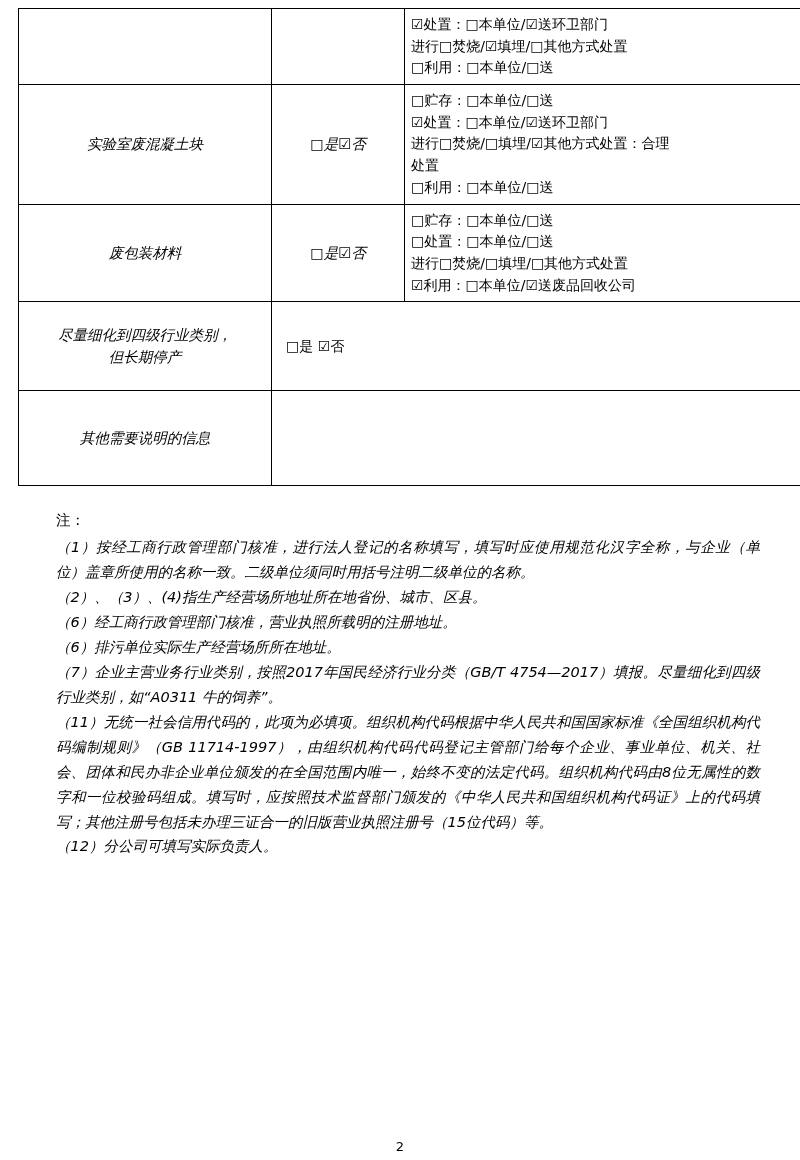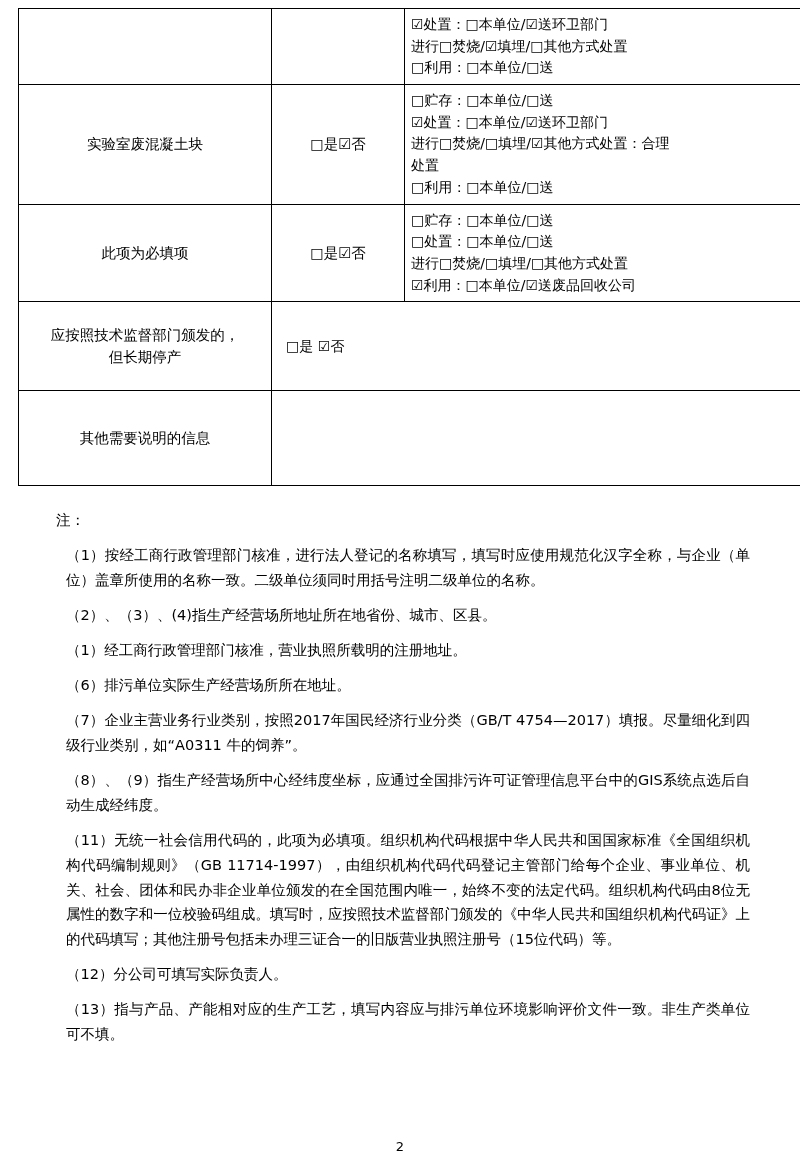--- a/index.html
+++ b/index.html
@@ -33,25 +33,27 @@
   }
   table.form td {
     border: 1px solid #000;
     vertical-align: middle;
     padding: 5px 6px;
     line-height: 1.55;
   }
   td.label {
     text-align: center;
     width: 240px;
+    font-style: italic;
   }
   td.yn {
     text-align: center;
     width: 120px;
     white-space: nowrap;
+    font-style: italic;
   }
   td.opts {
     width: 404px;
     text-align: left;
   }
   .opts div {
     white-space: nowrap;
   }
   .cb {
     font-family: "DejaVu Sans", sans-serif;
@@ -74,21 +76,22 @@
     text-align: justify;
   }
   .notes .note-title {
     margin-bottom: 2px;
   }
   .notes p {
     margin: 0;
     text-indent: 0;
   }
   .notes p.item {
-    margin: 10px;
+    margin: 0;
+    font-style: italic;
   }
 
   .page-number {
     position: absolute;
     bottom: 14px;
     left: 0;
     width: 800px;
     text-align: center;
     font-size: 13px;
   }
@@ -116,56 +119,54 @@
         <td class="opts">
           <div class="cb">□贮存：□本单位/□送</div>
           <div class="cb">☑处置：□本单位/☑送环卫部门</div>
           <div class="cb">进行□焚烧/□填埋/☑其他方式处置：合理</div>
           <div class="cb">处置</div>
           <div class="cb">□利用：□本单位/□送</div>
         </td>
       </tr>
 
       <tr>
-        <td class="label">此项为必填项</td>
+        <td class="label">废包装材料</td>
         <td class="yn">□是☑否</td>
         <td class="opts">
           <div class="cb">□贮存：□本单位/□送</div>
           <div class="cb">□处置：□本单位/□送</div>
           <div class="cb">进行□焚烧/□填埋/□其他方式处置</div>
           <div class="cb">☑利用：□本单位/☑送废品回收公司</div>
         </td>
       </tr>
 
       <tr>
         <td class="label tall">
-          <div>应按照技术监督部门颁发的，</div>
+          <div>尽量细化到四级行业类别，</div>
           <div>但长期停产</div>
         </td>
         <td colspan="2" class="opts" style="padding-left:14px;">
           <span class="cb">□是</span>
           <span class="gapwide"></span>
           <span class="cb">☑否</span>
         </td>
       </tr>
 
       <tr>
         <td class="label blank-row">其他需要说明的信息</td>
         <td colspan="2" class="opts blank-row"></td>
       </tr>
     </tbody>
   </table>
 
   <div class="notes">
     <p class="note-title">注：</p>
     <p class="item">（1）按经工商行政管理部门核准，进行法人登记的名称填写，填写时应使用规范化汉字全称，与企业（单位）盖章所使用的名称一致。二级单位须同时用括号注明二级单位的名称。</p>
     <p class="item">（2）、（3）、(4)指生产经营场所地址所在地省份、城市、区县。</p>
-    <p class="item">（1）经工商行政管理部门核准，营业执照所载明的注册地址。</p>
+    <p class="item">（6）经工商行政管理部门核准，营业执照所载明的注册地址。</p>
     <p class="item">（6）排污单位实际生产经营场所所在地址。</p>
     <p class="item">（7）企业主营业务行业类别，按照2017年国民经济行业分类（GB/T                           4754—2017）填报。尽量细化到四级行业类别，如“A0311 牛的饲养”。</p>
-    <p class="item">（8）、（9）指生产经营场所中心经纬度坐标，应通过全国排污许可证管理信息平台中的GIS系统点选后自动生成经纬度。</p>
     <p class="item">（11）无统一社会信用代码的，此项为必填项。组织机构代码根据中华人民共和国国家标准《全国组织机构代码编制规则》（GB                              11714-1997），由组织机构代码代码登记主管部门给每个企业、事业单位、机关、社会、团体和民办非企业单位颁发的在全国范围内唯一，始终不变的法定代码。组织机构代码由8位无属性的数字和一位校验码组成。填写时，应按照技术监督部门颁发的《中华人民共和国组织机构代码证》上的代码填写；其他注册号包括未办理三证合一的旧版营业执照注册号（15位代码）等。</p>
     <p class="item">（12）分公司可填写实际负责人。</p>
-    <p class="item">（13）指与产品、产能相对应的生产工艺，填写内容应与排污单位环境影响评价文件一致。非生产类单位可不填。</p>
   </div>
 
   <div class="page-number">2</div>
 </div>
 
 </body></html>

